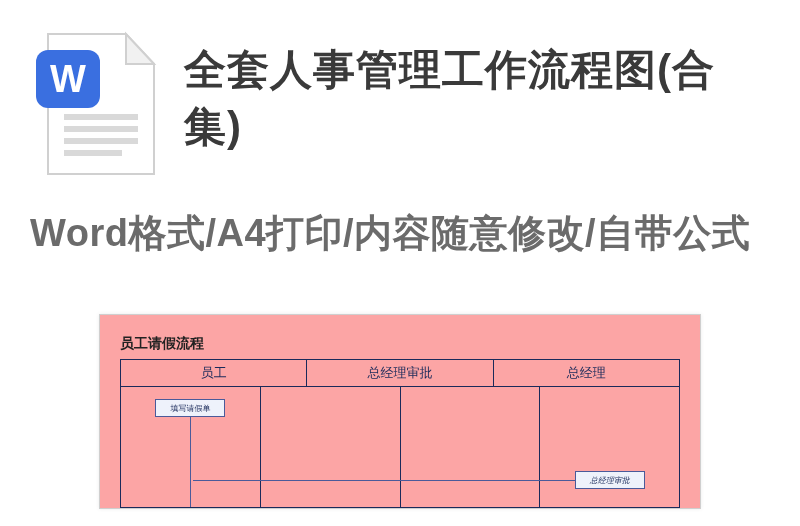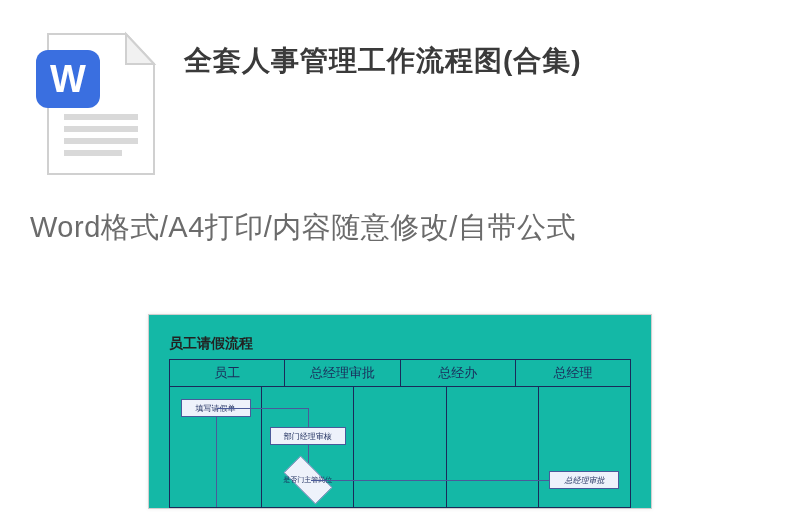--- a/index.html
+++ b/index.html
@@ -17,46 +17,46 @@
     padding: 30px 30px 10px 30px;
     gap: 24px;
   }
   .doc-icon {
     width: 130px;
     height: 150px;
     flex-shrink: 0;
     position: relative;
   }
   .title {
-    font-size: 28px;
+    font-size: 42px;
     font-weight: 700;
     color: #3a3a3a;
     line-height: 1.35;
     letter-spacing: 1px;
     padding-top: 12px;
   }
   .subtitle {
-    font-size: 29px;
+    font-size: 38px;
     color: #6b6b6b;
-    font-weight: 400;
+    font-weight: 700;
     padding: 18px 30px 0 30px;
     letter-spacing: 0.5px;
   }
   .preview-wrap {
     position: absolute;
     left: 0; right: 0; bottom: 0;
     height: 230px;
     display: flex;
     justify-content: center;
     align-items: flex-start;
     padding-top: 18px;
   }
   .preview-page {
-    width: 504px;
-    background: #14b8a6;
+    width: 602px;
+    background: #fca5a5;
     border: 1px solid #cfcfcf;
     box-shadow: 0 0 4px rgba(0,0,0,0.08);
     padding: 20px 20px 0 20px;
   }
   .flow-title {
     font-size: 14px;
     font-weight: 700;
     color: #222;
     margin-bottom: 6px;
   }
@@ -150,36 +150,26 @@
 
 <div class="subtitle">Word格式/A4打印/内容随意修改/自带公式</div>
 
 <div class="preview-wrap">
   <div class="preview-page">
     <div class="flow-title">员工请假流程</div>
     <div class="flow-table">
       <div class="flow-head">
         <div>员工</div>
         <div>总经理审批</div>
-        <div>总经办</div>
         <div>总经理</div>
       </div>
       <div class="flow-body">
         <div class="flow-col">
           <div class="box" style="top:12px;left:50%;transform:translateX(-50%);width:70px;height:18px;">填写请假单</div>
           <div class="conn" style="left:50%;top:30px;width:1px;height:90px;"></div>
-        </div>
-        <div class="flow-col">
-          <div class="conn" style="left:-50%;top:21px;width:100%;height:1px;"></div>
-          <div class="conn" style="left:50%;top:21px;width:1px;height:20px;"></div>
-          <div class="box" style="top:40px;left:50%;transform:translateX(-50%);width:76px;height:18px;">部门经理审核</div>
-          <div class="conn" style="left:50%;top:58px;width:1px;height:18px;"></div>
-          <div class="diamond" style="top:76px;">
-              <span>是否门主管岗位</span>
-            </div>
         </div>
         <div class="flow-col"></div>
         <div class="flow-col"></div>
         <div class="flow-col">
           <div class="conn" style="left:-250%;top:93px;width:300%;height:1px;"></div>
           <div class="box" style="top:84px;left:50%;transform:translateX(-50%);width:70px;height:18px;font-style:italic;">总经理审批</div>
         </div>
       </div>
     </div>
   </div>

